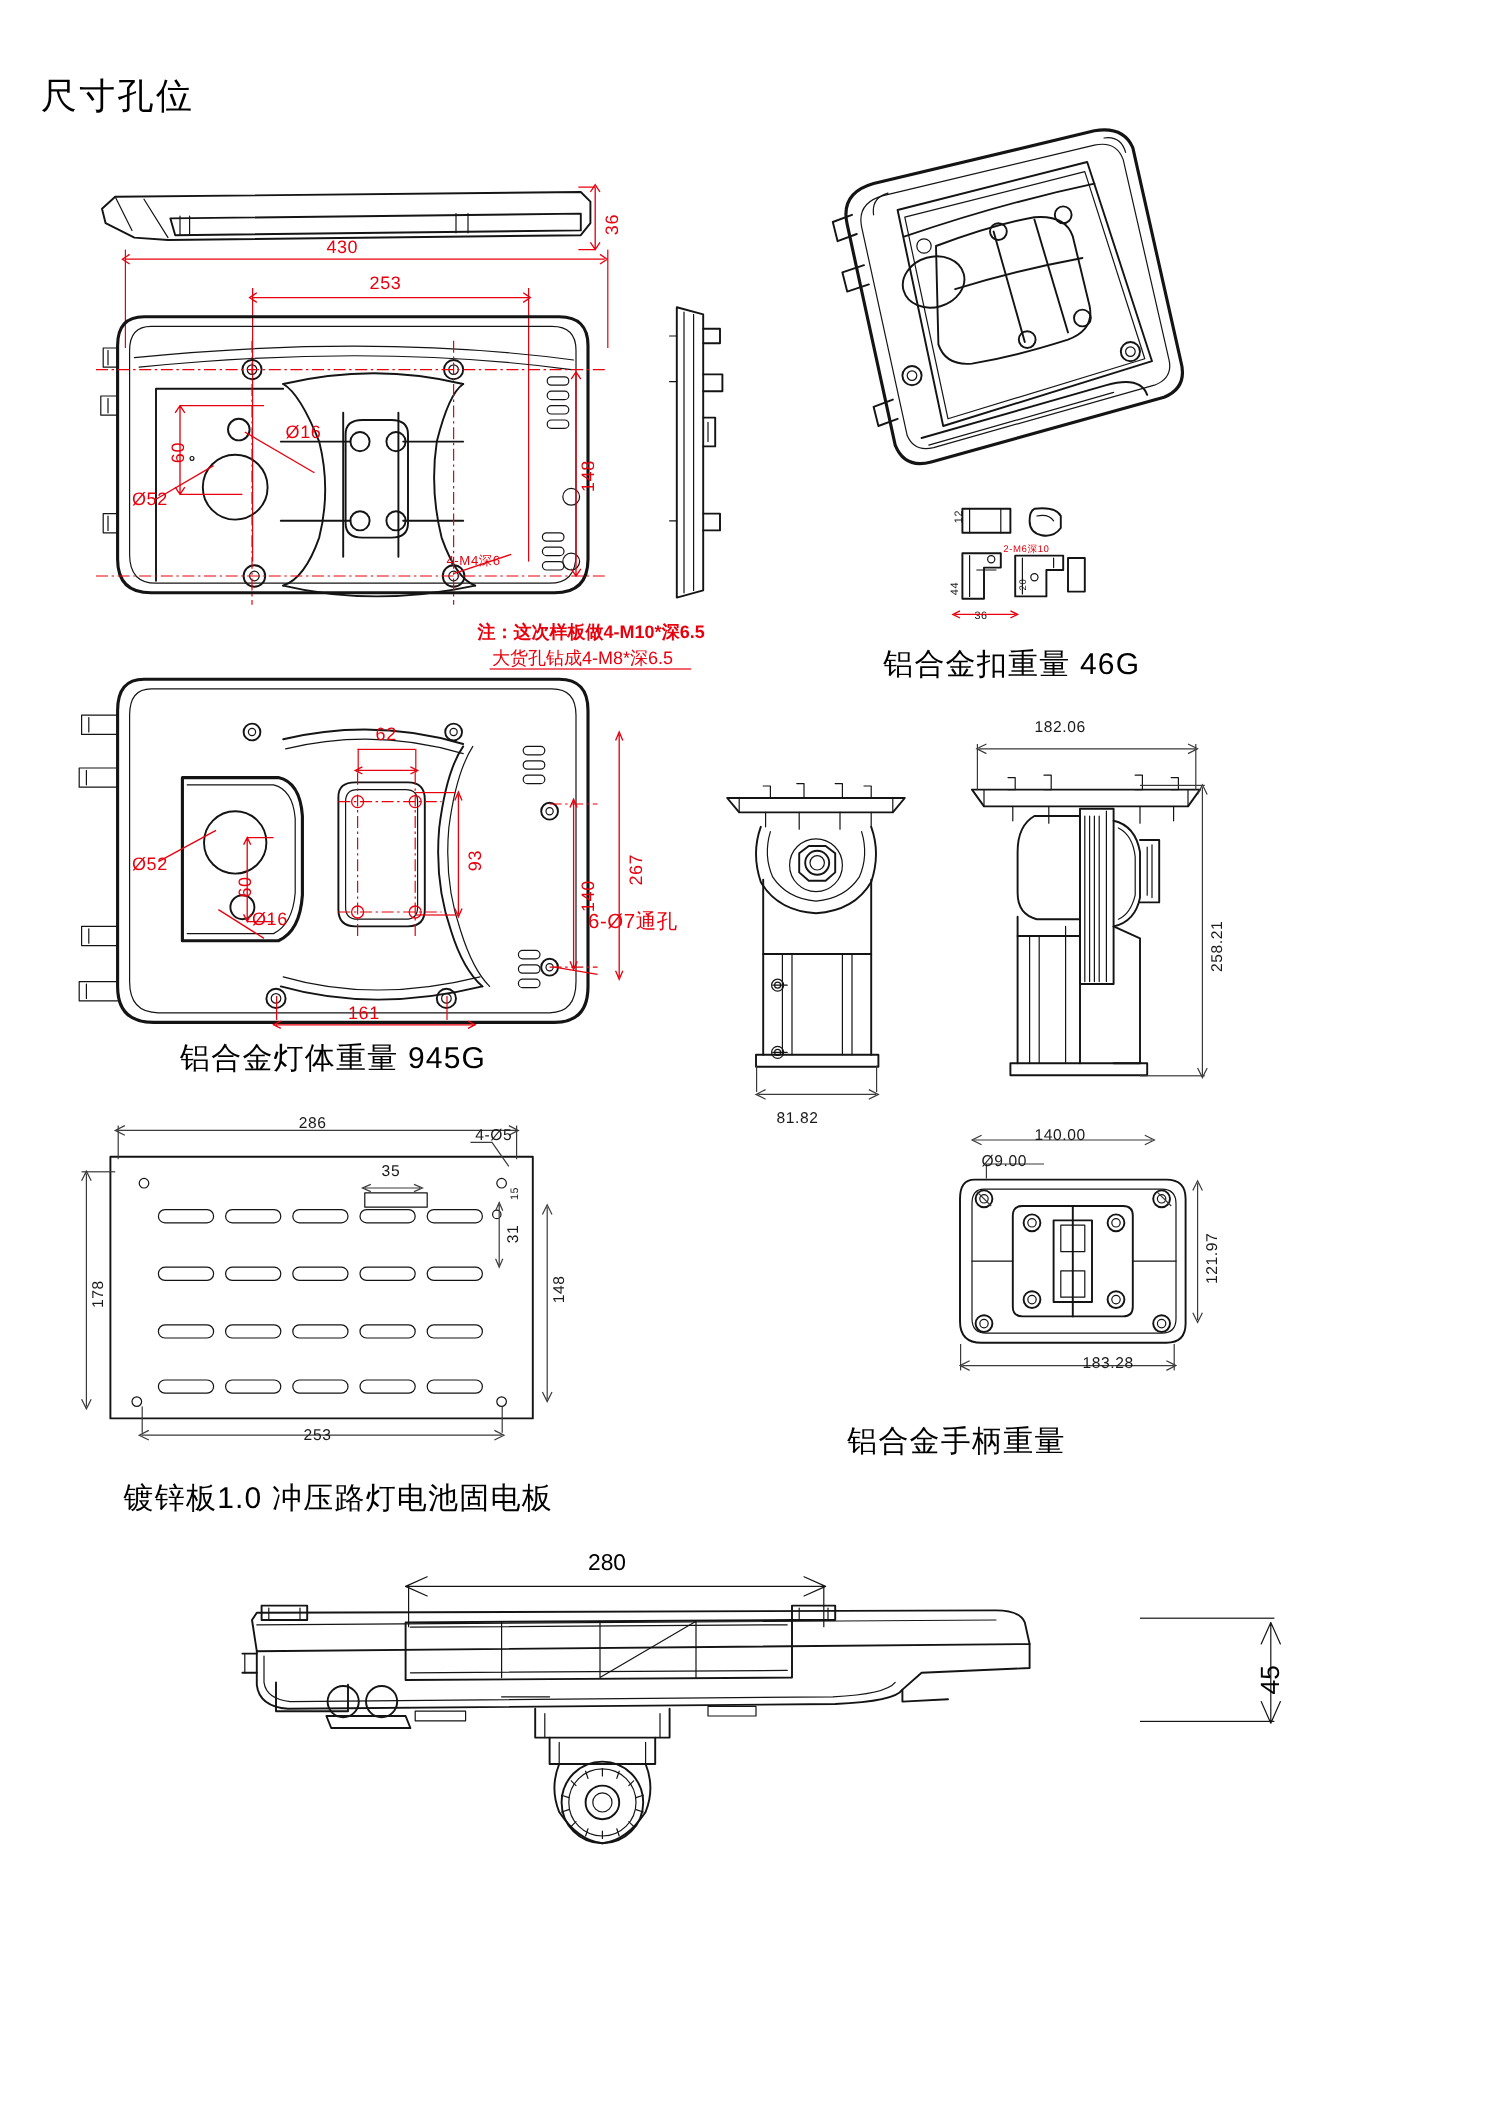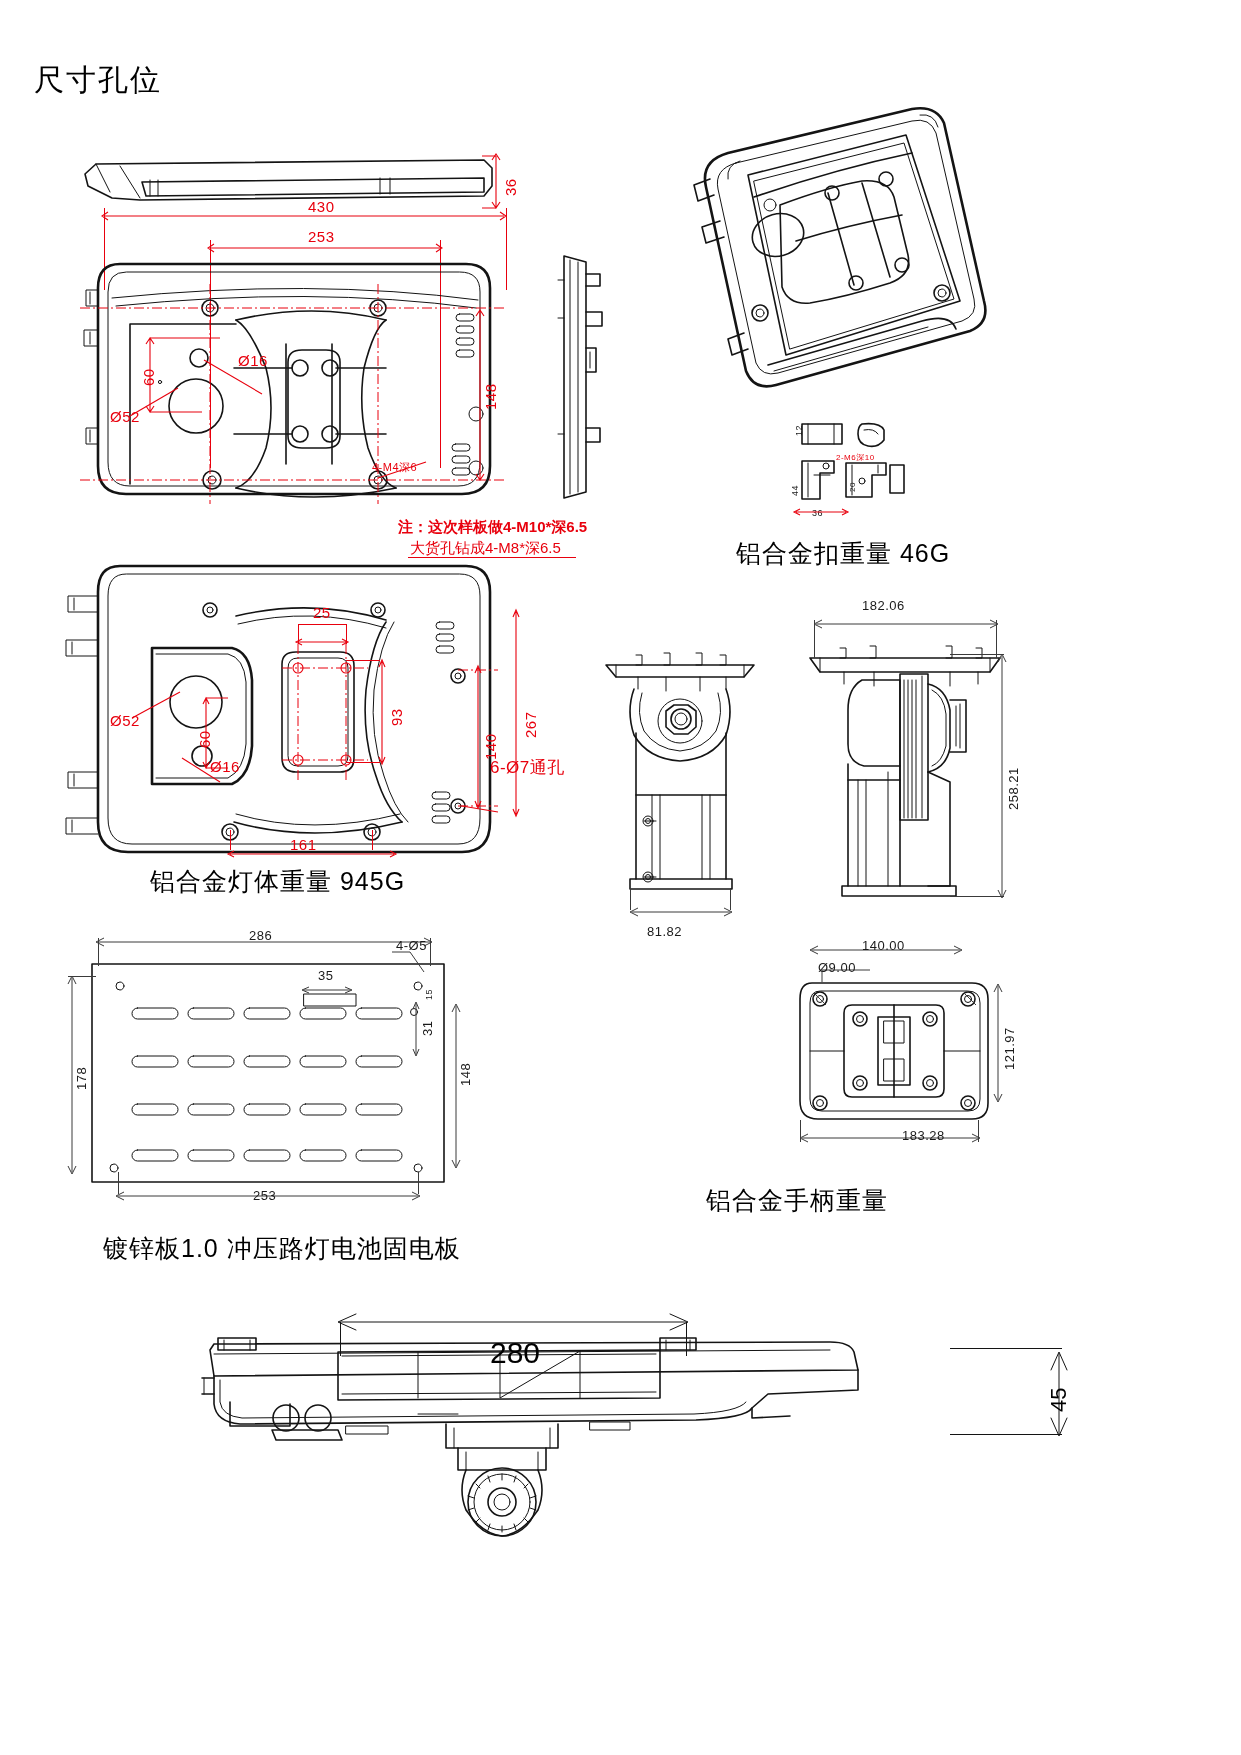--- a/index.html
+++ b/index.html
@@ -51,21 +51,21 @@
 
     <div class="t dimred vert" style="left:502px;top:196px;transform:rotate(-90deg);">36</div>
     <svg style="left:486px;top:152px;" width="30" height="62">
       <path class="rd" d="M10,4 L10,56 M6,8 L10,2 L14,8 M6,50 L10,56 L14,50"></path>
       <path class="rd" d="M10,4 L-4,4 M10,56 L-4,56"></path>
     </svg>
 
     <svg style="left:100px;top:208px;" width="410" height="16">
       <path class="rd" d="M4,8 L404,8 M8,4 L2,8 L8,12 M400,4 L406,8 L400,12"></path>
     </svg>
-    <div class="t dimred" style="left:272px;top:198px;margin-left:36px;">430</div>
+    <div class="t dimred" style="left:272px;top:198px;">430</div>
     <div class="rln vl" style="left:104px;top:208px;height:82px;"></div>
     <div class="rln vl" style="left:506px;top:208px;height:82px;"></div>
 
     <svg style="left:206px;top:240px;" width="240" height="16">
       <path class="rd" d="M4,8 L234,8 M8,4 L2,8 L8,12 M230,4 L236,8 L230,12"></path>
     </svg>
     <div class="t dimred" style="left:308px;top:228px;">253</div>
     <div class="rln vl" style="left:210px;top:240px;height:228px;"></div>
     <div class="rln vl" style="left:440px;top:240px;height:228px;"></div>
 
@@ -272,21 +272,21 @@
       <circle class="rd" cx="212" cy="108" r="5"></circle>
       <circle class="rd" cx="260" cy="108" r="5"></circle>
       <circle class="rd" cx="212" cy="200" r="5"></circle>
       <circle class="rd" cx="260" cy="200" r="5"></circle>
       <path class="rddash" d="M372,110 L412,110 M372,246 L412,246"></path>
     </svg>
 
     <svg style="left:296px;top:632px;" width="60" height="16">
       <path class="rd" d="M2,10 L50,10 M6,7 L0,10 L6,13 M46,7 L52,10 L46,13"></path>
     </svg>
-    <div class="t dimred" style="left:313px;top:604px;">25</div>
+    <div class="t dimred" style="left:313px;top:604px;">62</div>
     <div class="rln vl" style="left:298px;top:624px;height:20px;"></div>
     <div class="rln vl" style="left:346px;top:624px;height:20px;"></div>
     <div class="rln hl" style="left:298px;top:624px;width:48px;"></div>
 
     <svg style="left:374px;top:658px;" width="16" height="110">
       <path class="rd" d="M8,4 L8,104 M5,9 L8,2 L11,9 M5,99 L8,106 L11,99"></path>
     </svg>
     <div class="t dimred vert" style="left:388px;top:726px;transform:rotate(-90deg);">93</div>
     <div class="rln hl" style="left:346px;top:660px;width:34px;"></div>
     <div class="rln hl" style="left:346px;top:762px;width:34px;"></div>
@@ -567,21 +567,21 @@
         <path d="M312,144 L312,150 M326,146 L324,152 M338,154 L334,158 M346,166 L340,168 M346,180 L340,178 M338,192 L334,188 M326,200 L324,194 M312,202 L312,196 M298,200 L300,194 M286,192 L290,188 M278,180 L284,178 M278,166 L284,168 M286,154 L290,158 M298,146 L300,152"></path>
       </g>
       <path class="blk2" d="M400,92 L440,92 L440,100 L400,100 Z"></path>
       <path class="blk2" d="M228,84 L268,84"></path>
       <path class="blk" d="M562,78 L562,88 L600,86"></path>
     </svg>
 
     <svg style="left:330px;top:1310px;" width="370" height="20">
       <path class="blk2" d="M10,12 L356,12 M26,4 L8,12 L26,20 M340,4 L358,12 L340,20"></path>
     </svg>
-    <div class="t" style="left:490px;top:1292px;font-size:30px;margin-top:44px;">280</div>
+    <div class="t" style="left:490px;top:1292px;font-size:19px;">280</div>
     <div class="ln vl" style="left:340px;top:1322px;height:34px;background:#141414;"></div>
     <div class="ln vl" style="left:686px;top:1322px;height:34px;background:#141414;"></div>
 
     <svg style="left:1048px;top:1342px;" width="22" height="104">
       <path class="blk2" d="M11,12 L11,92 M3,28 L11,10 L19,28 M3,76 L11,94 L19,76"></path>
     </svg>
     <div class="t vert" style="left:1046px;top:1412px;transform:rotate(-90deg);font-size:22px;">45</div>
     <div class="ln hl" style="left:950px;top:1348px;width:112px;background:#141414;"></div>
     <div class="ln hl" style="left:950px;top:1434px;width:112px;background:#141414;"></div>
   </div>

